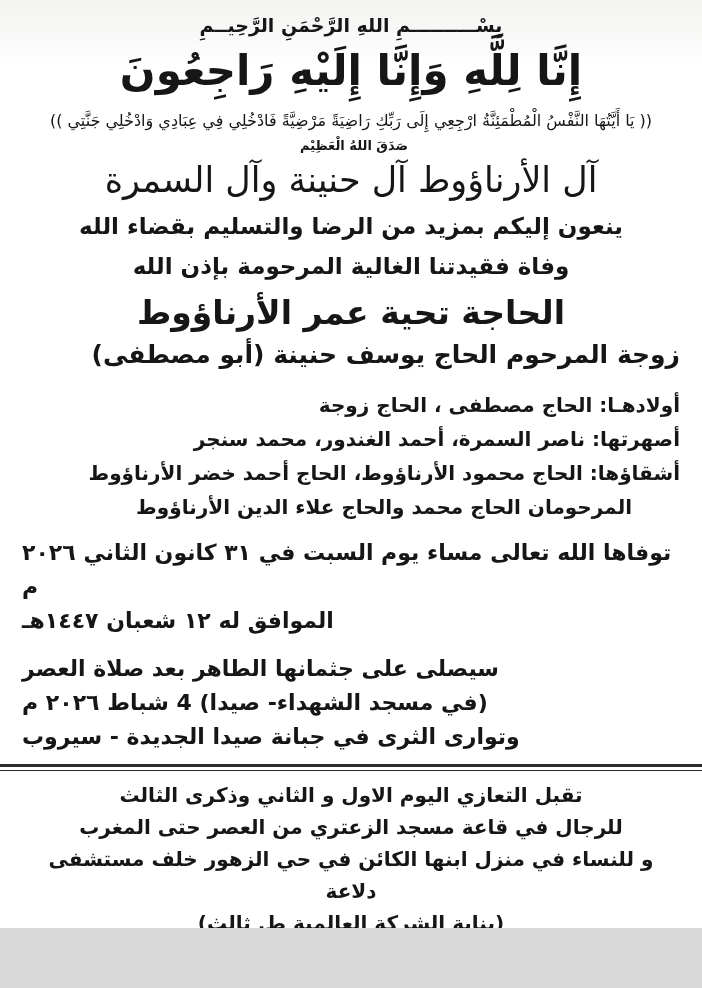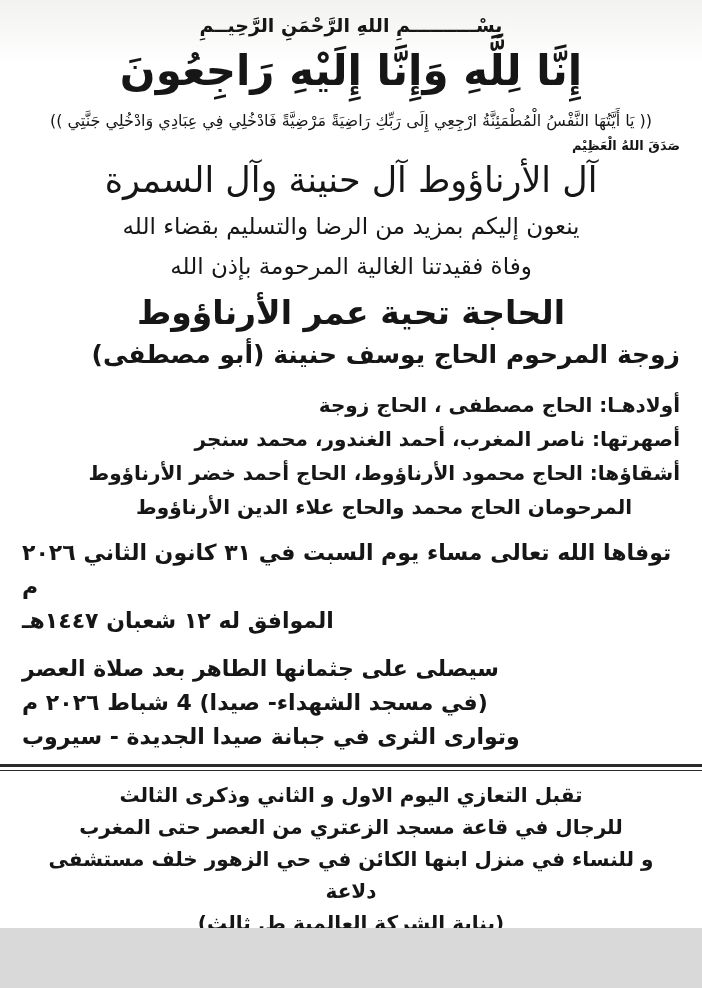--- a/index.html
+++ b/index.html
@@ -34,33 +34,33 @@
   .verse {
     font-size: 16px;
     text-align: center;
     margin-top: 4px;
     line-height: 1.8;
     white-space: nowrap;
   }
   .sadaqa {
     font-size: 13px;
     font-weight: bold;
-    text-align: right;
+    text-align: center;
     margin: 2px 0 0 6px;
   }
   .families-heading {
     font-size: 35px;
     font-weight: normal;
     text-align: center;
     line-height: 1.45;
     margin-top: 2px;
   }
   .intro-line {
     font-size: 23px;
-    font-weight: normal;
+    font-weight: bold;
     text-align: center;
     line-height: 1.75;
   }
   .deceased-name {
     font-size: 33px;
     font-weight: bold;
     text-align: center;
     line-height: 1.4;
     margin-top: 4px;
   }
@@ -126,21 +126,21 @@
   <div class="intro-line">ينعون إليكم بمزيد من الرضا والتسليم بقضاء الله</div>
 
   <div class="intro-line">وفاة فقيدتنا الغالية المرحومة بإذن الله</div>
 
   <div class="deceased-name">الحاجة تحية عمر الأرناؤوط</div>
 
   <div class="spouse-line">زوجة المرحوم الحاج يوسف حنينة (أبو مصطفى)</div>
 
   <div class="relatives">
     <div class="relative-line">أولادهـا: الحاج مصطفى ، الحاج زوجة</div>
-    <div class="relative-line">أصهرتها: ناصر المغرب، أحمد الغندور، محمد سنجر</div>
+    <div class="relative-line">أصهرتها: ناصر السمرة، أحمد الغندور، محمد سنجر</div>
     <div class="relative-line">أشقاؤها: الحاج محمود الأرناؤوط، الحاج أحمد خضر الأرناؤوط</div>
     <div class="relative-line indented">المرحومان الحاج محمد والحاج علاء الدين الأرناؤوط</div>
   </div>
 
   <div class="death-block">
     <div class="death-line">توفاها الله تعالى مساء يوم السبت في ٣١ كانون الثاني ٢٠٢٦ م</div>
     <div class="death-line">الموافق له ١٢ شعبان ١٤٤٧هـ</div>
   </div>
 
   <div class="funeral-block">

